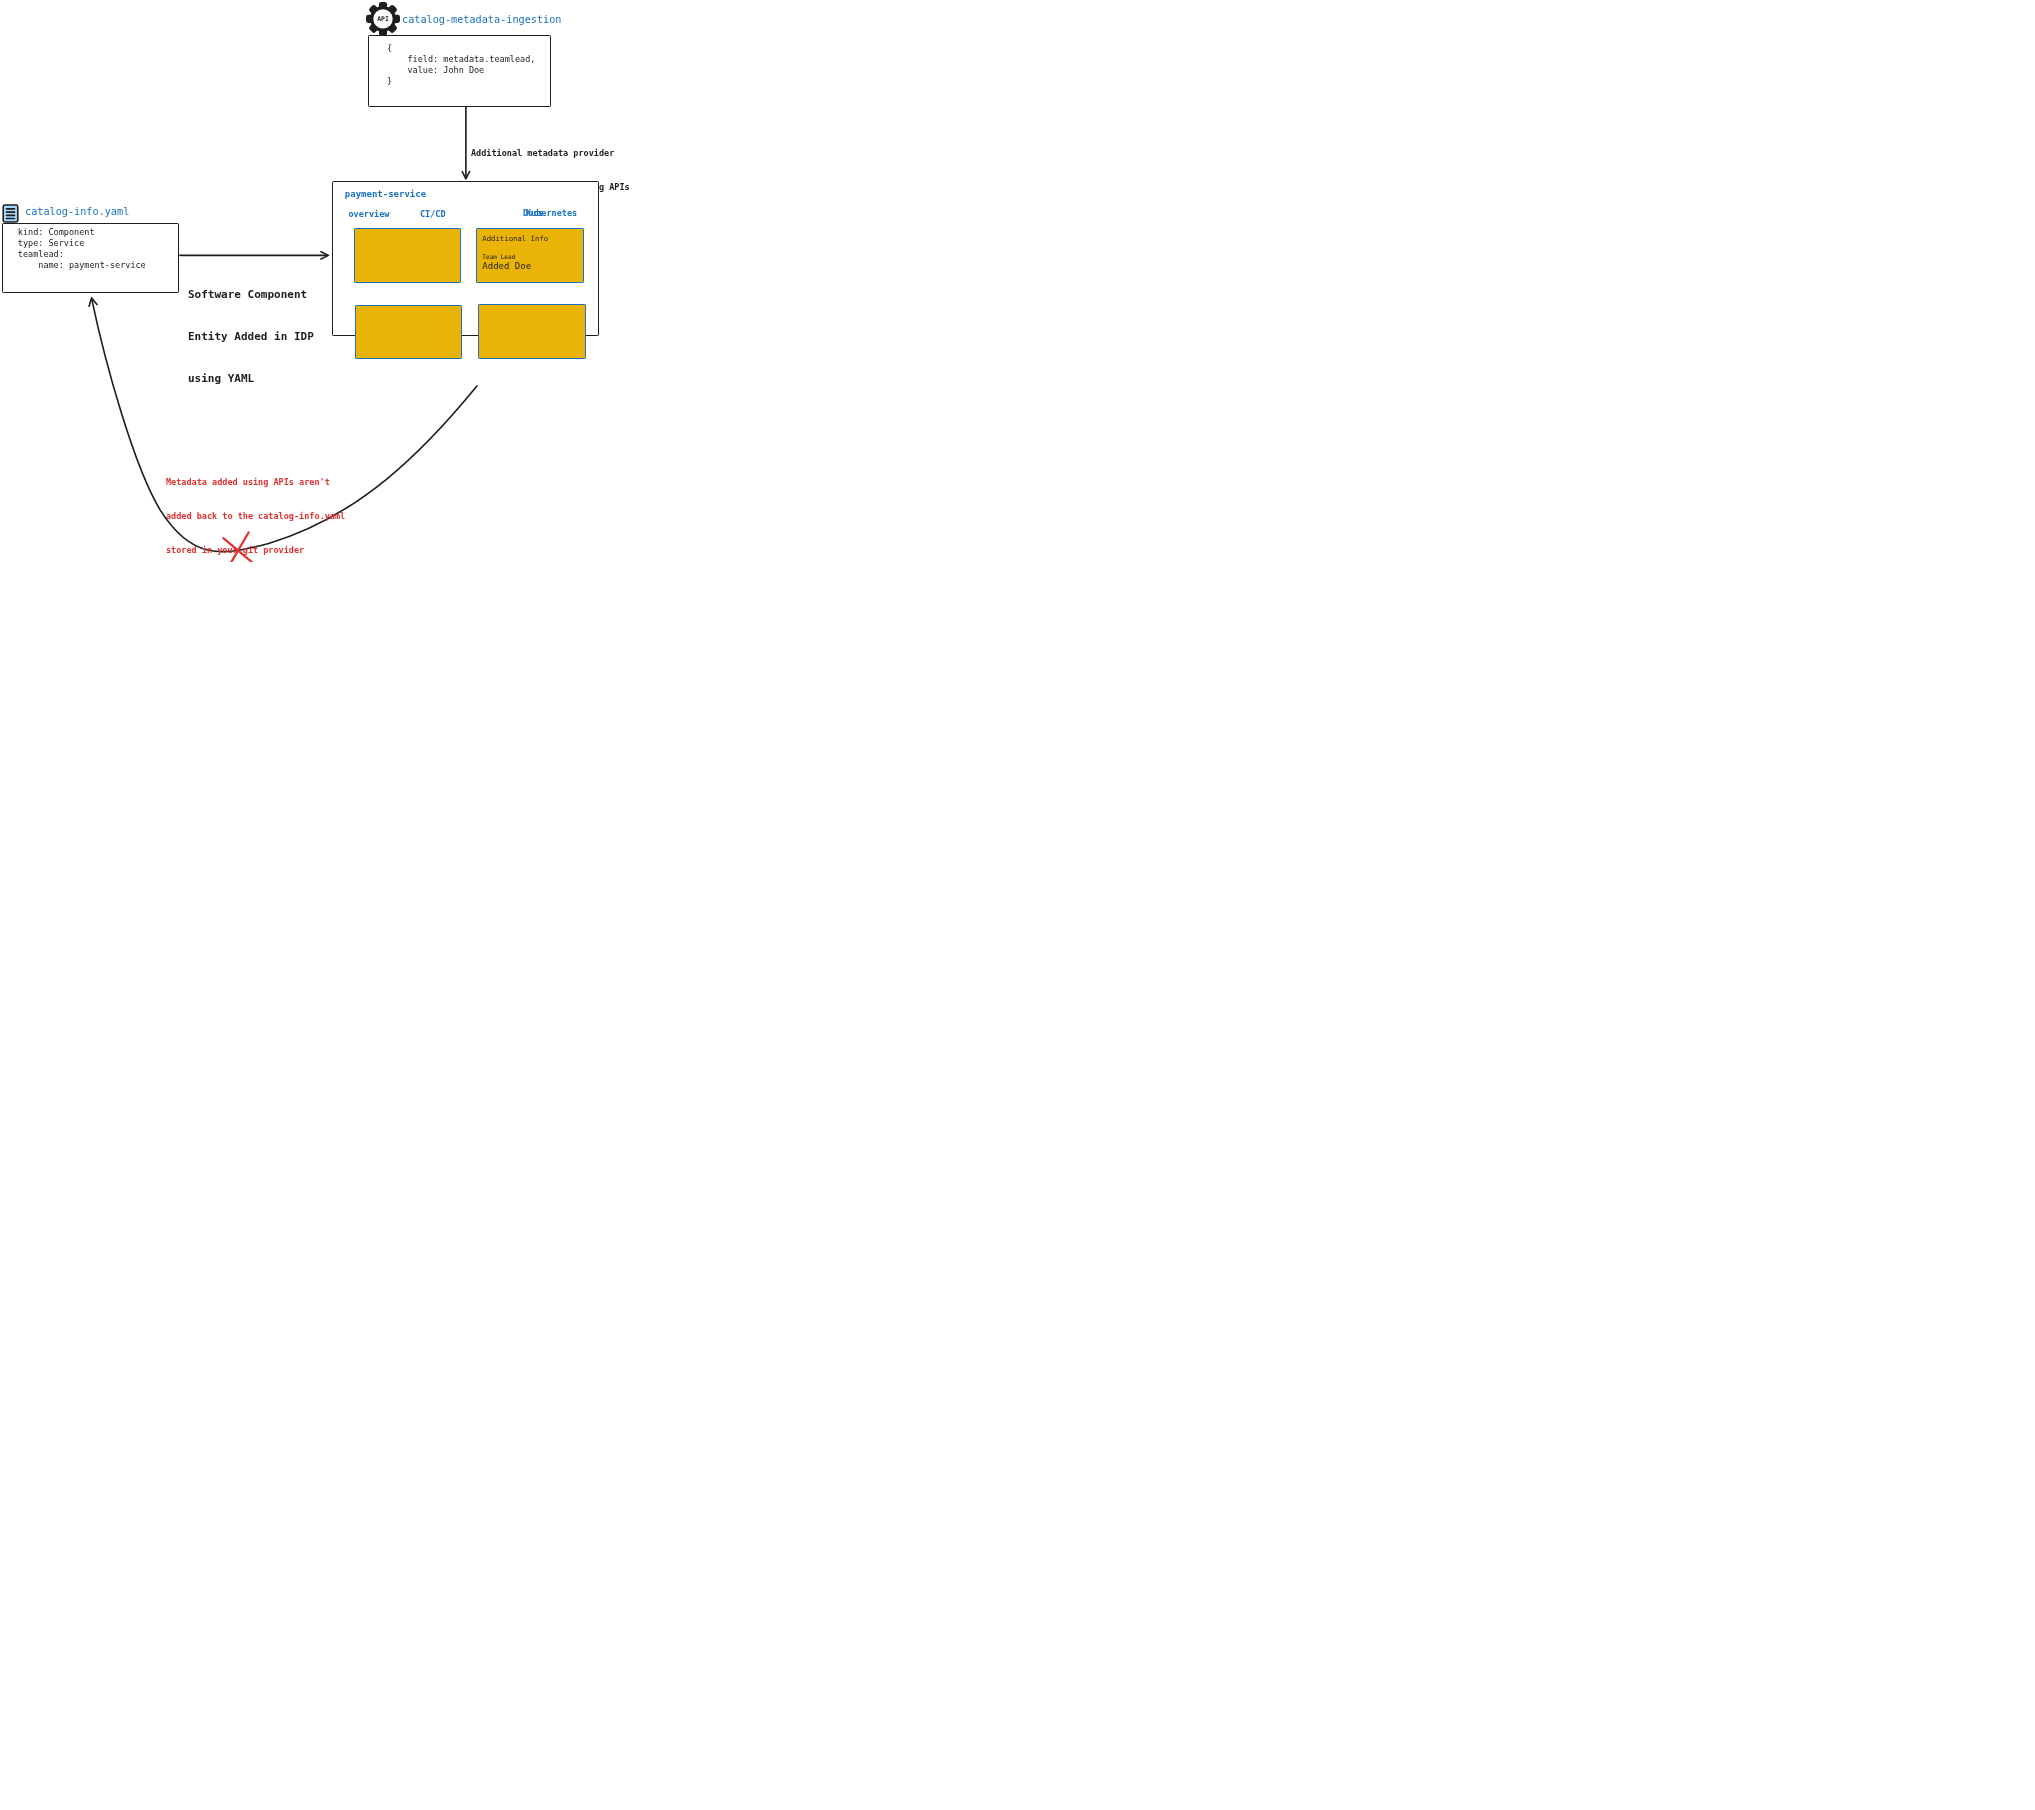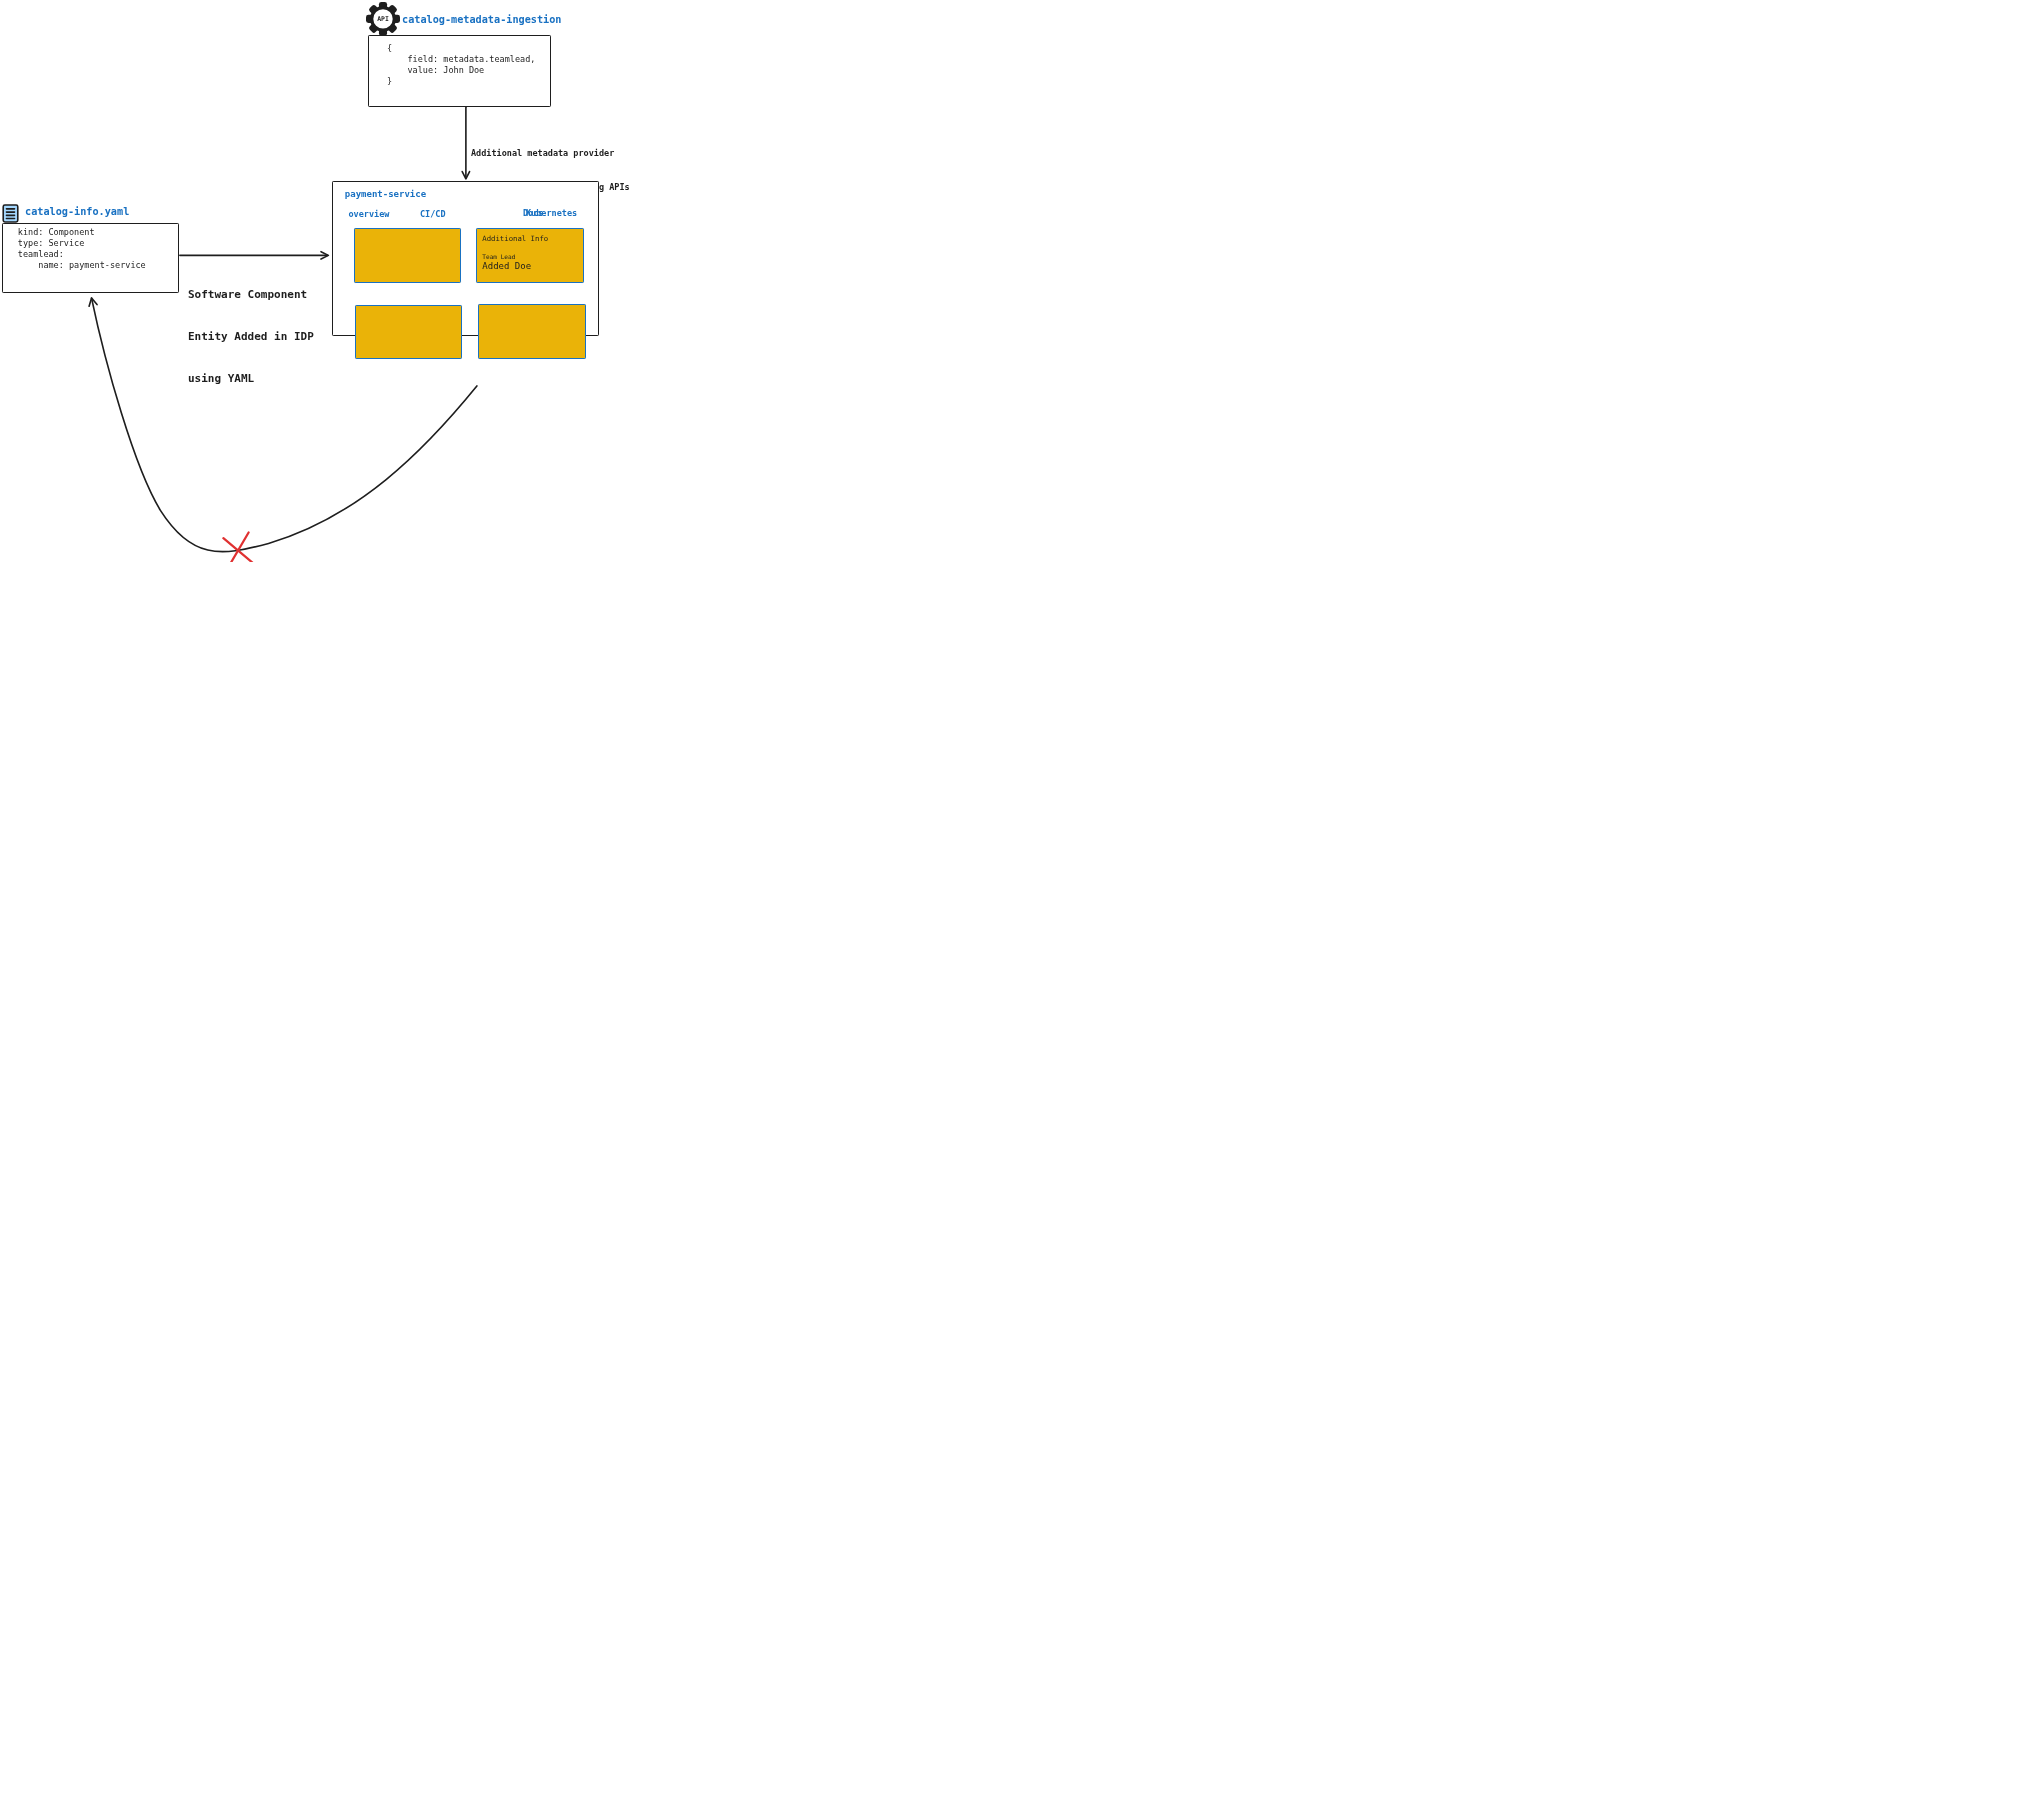--- a/index.html
+++ b/index.html
@@ -6,21 +6,21 @@
   #canvas {
     position:relative; width:638px; height:562px; background:#ffffff;
     overflow:hidden;
     font-family:"DejaVu Sans Mono","Liberation Mono",monospace;
     color:#1e1e1e;
   }
   .abs { position:absolute; }
 
   svg.overlay { position:absolute; left:0; top:0; width:638px; height:562px; z-index:1; }
 
-  .hdr-title { font-size:10.2px; font-weight:bold; color:#1971c2; white-space:pre; }
+  .hdr-title { font-size:10.2px; font-weight:normal; color:#1971c2; white-space:pre; }
 
   .frame {
     position:absolute; background:#ffffff;
     border:1.6px solid #1e1e1e; border-radius:1.2px; box-sizing:border-box; z-index:2;
   }
   .code-line { white-space:pre; font-size:8.5px; line-height:11px; }
   .yaml-line { white-space:pre; font-size:8.5px; line-height:10.8px;padding-left:12px; }
 
   .arrow-label { font-size:8.5px; font-weight:bold; line-height:11.4px; white-space:pre; z-index:2; }
   .big-label   { font-size:11px; font-weight:bold; line-height:14px; white-space:pre; z-index:2; }
@@ -131,15 +131,20 @@
       <div class="yaml-line">    name: payment-service</div>
     </div>
   </div>
 
   <div class="abs big-label" style="left:188px; top:260px;">
     <div>Software Component</div>
     <div>Entity Added in IDP</div>
     <div>using YAML</div>
   </div>
 
+  <div class="abs warn-label" style="left:166px; top:455px;">
+    <div>Metadata added using APIs aren't</div>
+    <div>added back to the catalog-info.yaml</div>
+    <div>stored in your git provider</div>
+  </div>
 
 </div>
 
 
 </body></html>

